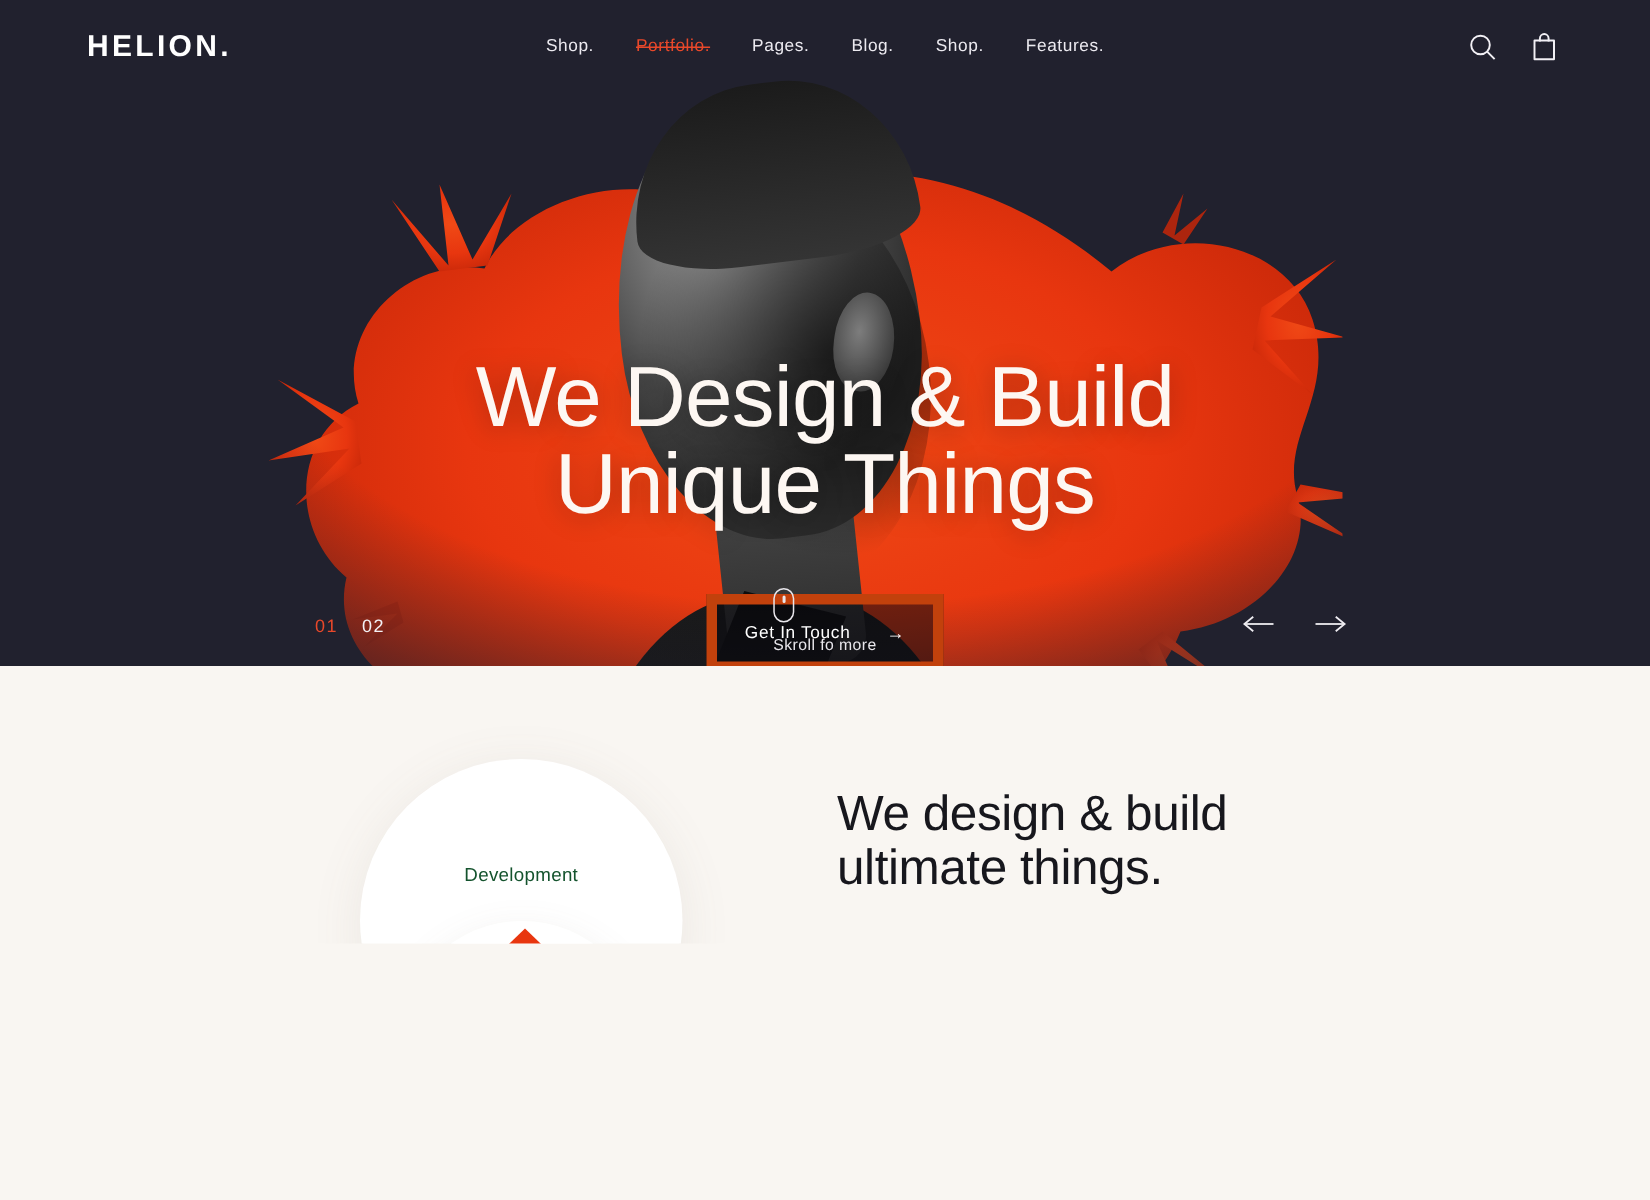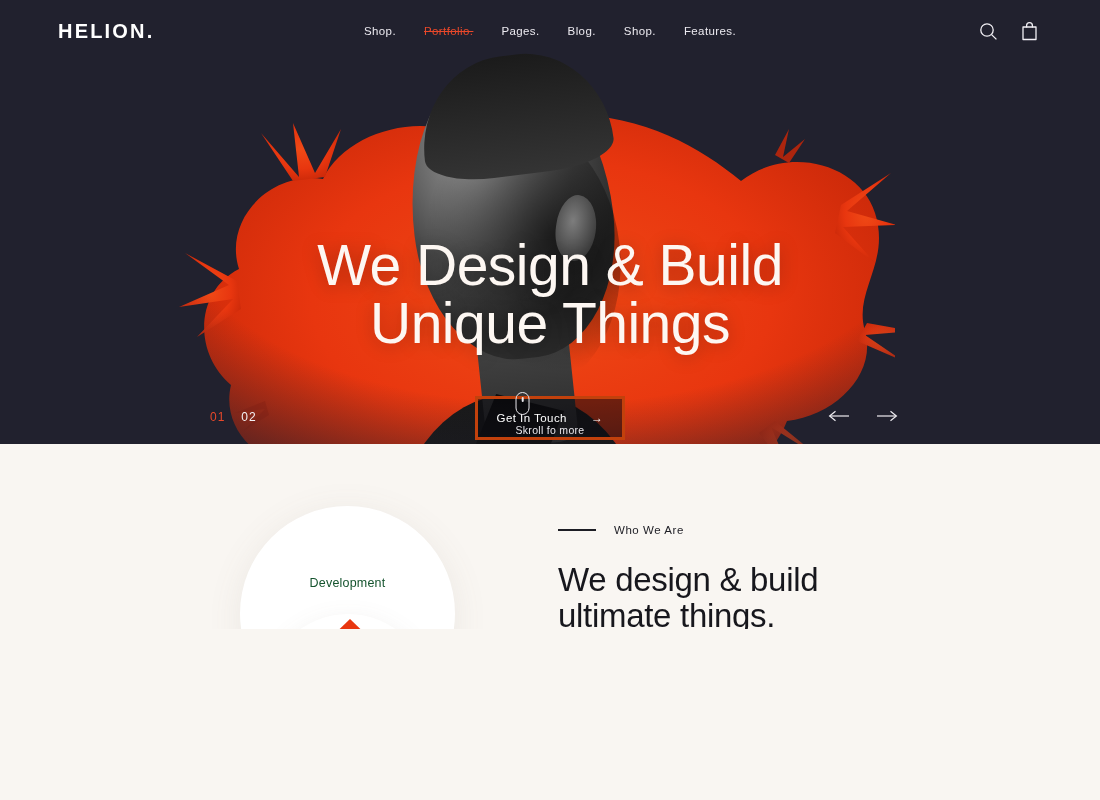--- a/index.html
+++ b/index.html
@@ -137,21 +137,21 @@
     color:#fdf7f2;
     font-size:57px; line-height:58px;
     font-weight:400; letter-spacing:-0.5px;
     text-shadow:0 2px 18px rgba(0,0,0,.28);
   }
   .hero-title span{ display:block; }
   .cta{
     display:inline-flex; align-items:center; gap:24px;
     margin-top:44px;
     padding:13px 19px;
-    border:3px solid #c2410c;
+    border:7px solid #c2410c;
     background:rgba(10,10,14,.55);
     color:#fff; font-size:11.5px; letter-spacing:.45px;
     cursor:pointer;
   }
   .cta .arr{ font-size:12px; line-height:1; }
 
   
   .hero-footer{
     position:absolute; left:0; right:0; bottom:0; height:90px;
     z-index:18;
@@ -365,22 +365,18 @@
 
 <section class="about">
   <div class="about-visual">
     <div class="circle-big"></div>
     <div class="circle-label">Development</div>
     <div class="circle-small"></div>
     <div class="tri"></div>
   </div>
 
   <div class="about-text">
-    <div class="eyebrow">
-      <span class="line"></span>
-      <span class="lbl">Who We Are</span>
-    </div>
     <h2 class="about-heading">
       <span>We design &amp; build</span>
       <span>ultimate things.</span>
     </h2>
   </div>
 </section>
 
 </body></html>

